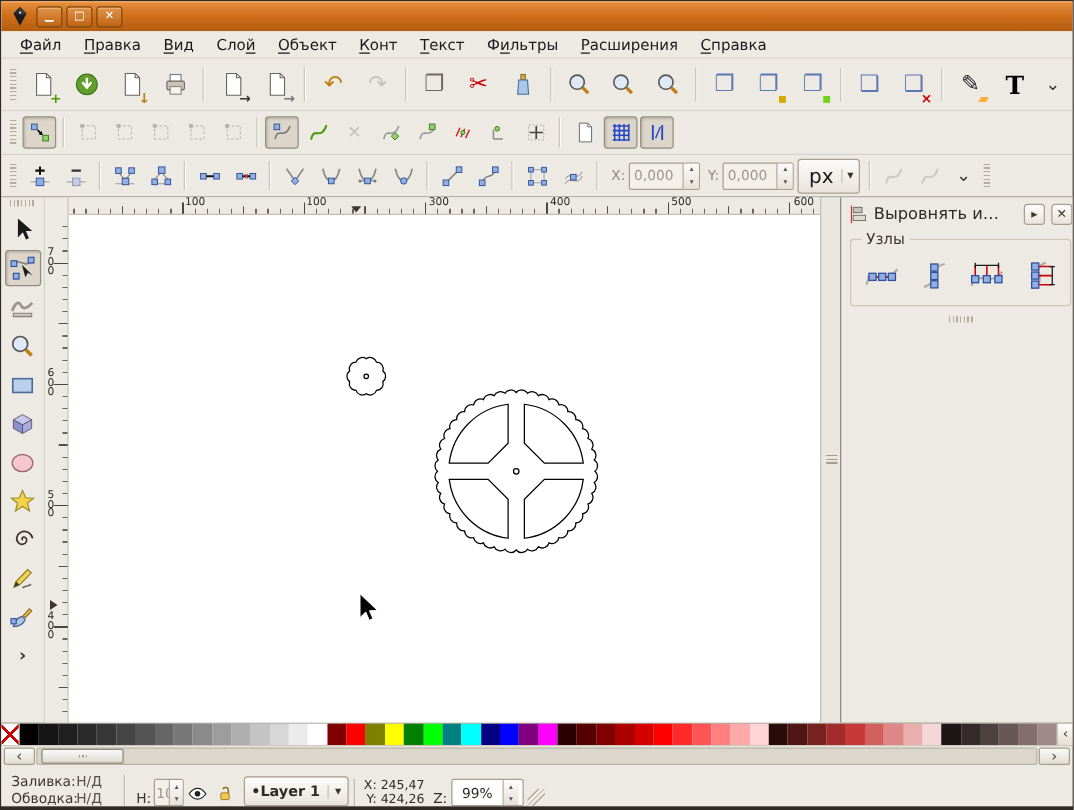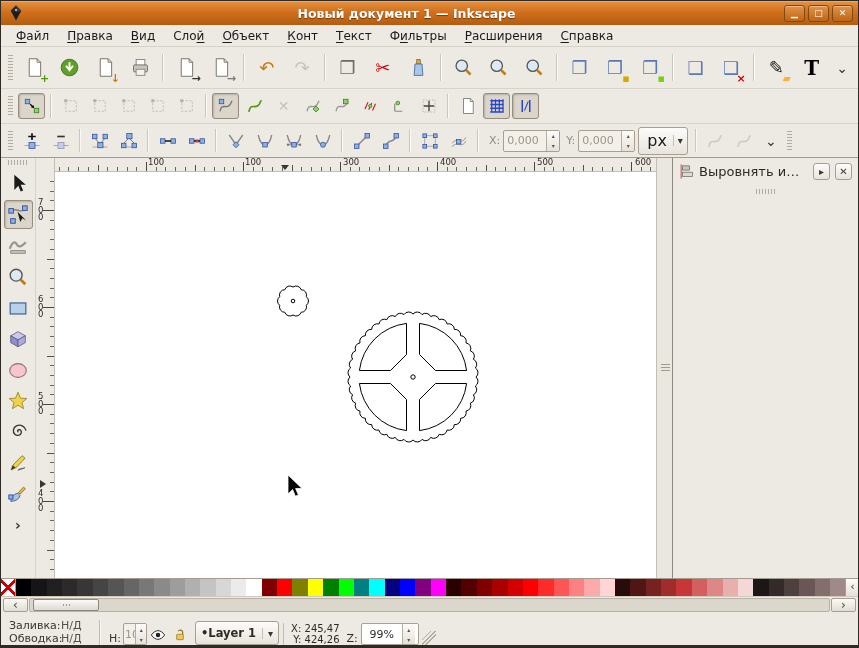--- a/index.html
+++ b/index.html
@@ -378,21 +378,20 @@
       </symbol>
 </defs>
 </svg>
 
 <div class="window">
 
   <div class="titlebar">
     <svg class="logo">
         <use href="#i-logo"></use>
       </svg>
-    <div class="title">Новый документ 1 — Inkscape</div>
     <div class="winbtns" id="winbtns">
         <div class="wbtn">▁</div>
         <div class="wbtn">□</div>
         <div class="wbtn">✕</div>
       </div>
   </div>
 
   <div class="menubar" id="menubar">
       <div class="menuitem"><u>Ф</u>айл</div>
       <div class="menuitem"><u>П</u>равка</div>
@@ -814,20 +813,45 @@
     </div>
 
     <div class="panel">
       <div class="phead">
         <svg class="isvg">
             <use href="#i-aligndlg"></use>
           </svg>
         <div class="ptitle">Выровнять и…</div>
         <div class="pbtn">▸</div>
         <div class="pbtn">✕</div>
+      </div>
+      <div class="pgroup">
+        <span class="glabel">Узлы</span>
+        <div class="pbtns" id="panelbtns">
+            <div class="pibtn">
+              <svg viewBox="0 0 30 24">
+                <use href="#i-al-h"></use>
+              </svg>
+            </div>
+            <div class="pibtn">
+              <svg viewBox="0 0 30 24">
+                <use href="#i-al-v"></use>
+              </svg>
+            </div>
+            <div class="pibtn">
+              <svg viewBox="0 0 30 24">
+                <use href="#i-di-h"></use>
+              </svg>
+            </div>
+            <div class="pibtn">
+              <svg viewBox="0 0 30 24">
+                <use href="#i-di-v"></use>
+              </svg>
+            </div>
+          </div>
       </div>
       <div class="pgrip"></div>
     </div>
   </div>
 
   <div class="paletteband" id="palette">
       <div class="swatch none"></div>
       <div class="swatch" style="background: rgb(0, 0, 0);"></div>
       <div class="swatch" style="background: rgb(21, 21, 21);"></div>
       <div class="swatch" style="background: rgb(32, 32, 32);"></div>

